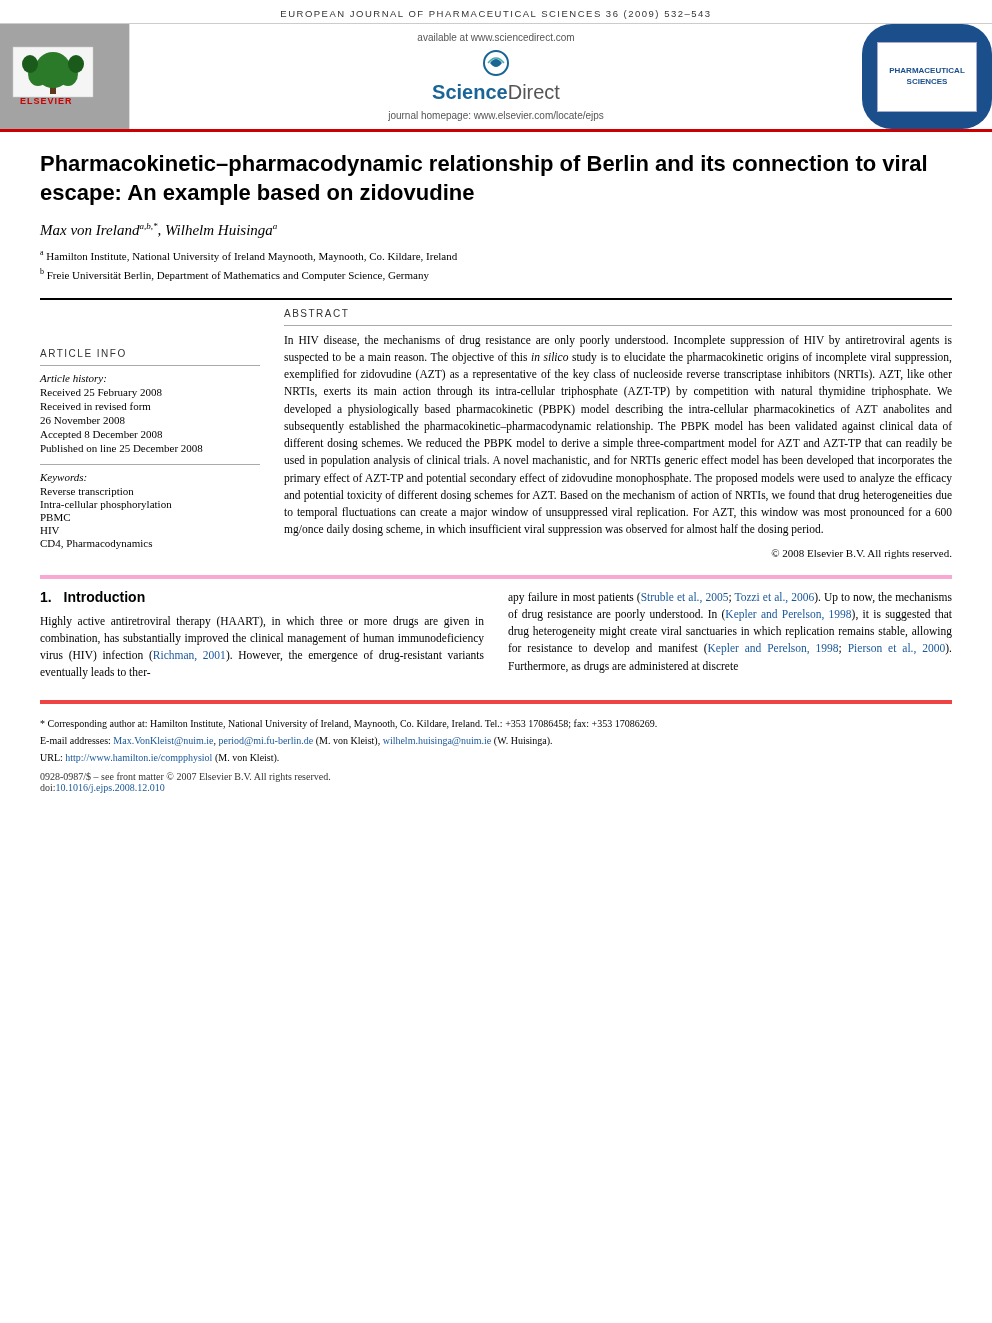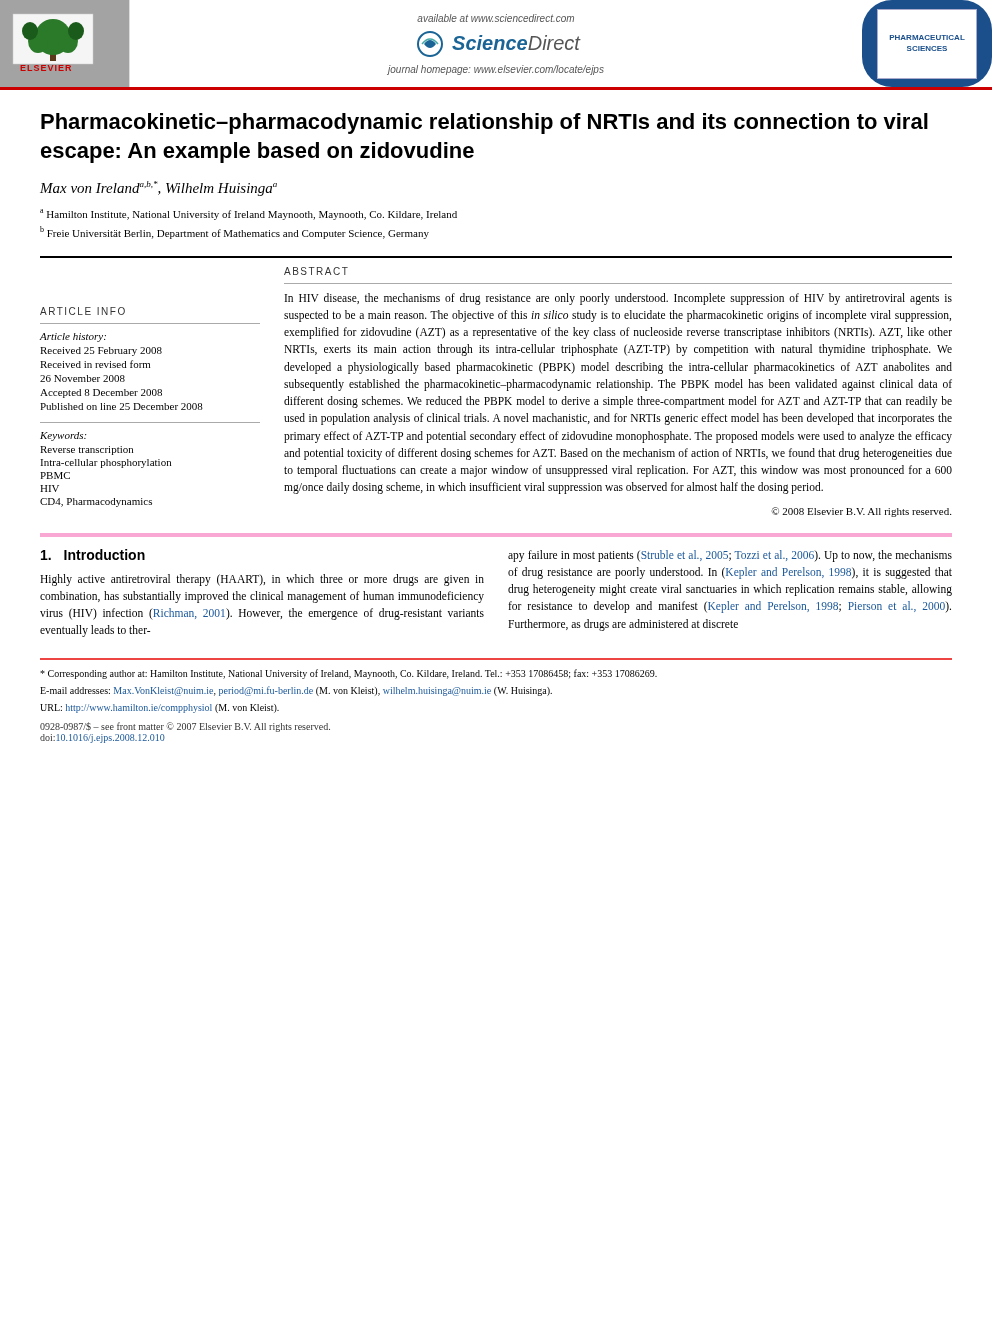--- a/index.html
+++ b/index.html
@@ -51,33 +51,33 @@
       width: 90px;
       height: 70px;
     }
     .banner-center {
       flex: 1;
       display: flex;
       flex-direction: column;
       align-items: center;
       justify-content: center;
       padding: 8px;
-      font-style: italic;
     }
     .available-text {
       font-size: 10px;
       color: #555;
       font-family: Arial, sans-serif;
       margin-bottom: 6px;
     }
     .sciencedirect-logo {
       display: flex;
       align-items: center;
       gap: 4px;
       margin-bottom: 6px;
+      flex-direction: column;
     }
     .sd-symbol {
       width: 36px;
       height: 28px;
     }
     .sd-text {
       font-size: 20px;
       font-family: Arial, sans-serif;
       font-weight: bold;
     }
@@ -259,39 +259,42 @@
       text-align: justify;
       margin-bottom: 8px;
     }
     .ref-link {
       color: #1a5799;
     }
 
     
     .footnotes {
       margin-top: 10px;
-      border-top: 2px solid #ef4444;
-      padding-top: 6px;
+      border-top: 4px solid #ef4444;
+      padding-top: 12px;
       font-size: 10px;
       line-height: 1.5;
     }
     .footnotes p {
       margin-bottom: 2px;
     }
     .article-ids {
       margin-top: 6px;
       font-size: 10px;
       color: #333;
     }
   </style>
 </head>
 <body>
 
 <div class="page">
 
+  <div class="journal-header">
+    <span>EUROPEAN JOURNAL OF PHARMACEUTICAL SCIENCES  36 (2009) 532–543</span>
+  </div>
 
   <div class="banner">
 
     <div class="banner-elsevier">
       <svg class="elsevier-logo" viewBox="0 0 90 70" xmlns="http://www.w3.org/2000/svg">
 
         <rect x="5" y="5" width="80" height="50" fill="#f5f5f5" stroke="#ccc" stroke-width="0.5"></rect>
 
         <rect x="42" y="38" width="6" height="14" fill="#5a3a1a"></rect>
         <ellipse cx="45" cy="28" rx="18" ry="18" fill="#2a7a2a"></ellipse>
@@ -321,21 +324,21 @@
 
     <div class="banner-journal">
       <div class="journal-logo-box">
         <span>PHARMACEUTICAL<br>SCIENCES</span>
       </div>
     </div>
   </div>
 
   <div class="main-content">
 
-    <div class="article-title">Pharmacokinetic–pharmacodynamic relationship of NRTIs and its connection to viral escape: An example based on zidovudine</div>
+    <div class="article-title">Pharmacokinetic–pharmacodynamic relationship of Berlin and its connection to viral escape: An example based on zidovudine</div>
 
     <div class="authors">
       <span>Max von Ireland</span><sup>a,b,*</sup><span>, Wilhelm Huisinga</span><sup>a</sup>
     </div>
 
     <div class="affiliations">
       <p><sup>a</sup> Hamilton Institute, National University of Ireland Maynooth, Maynooth, Co. Kildare, Ireland</p>
       <p><sup>b</sup> Freie Universität Berlin, Department of Mathematics and Computer Science, Germany</p>
     </div>
 

